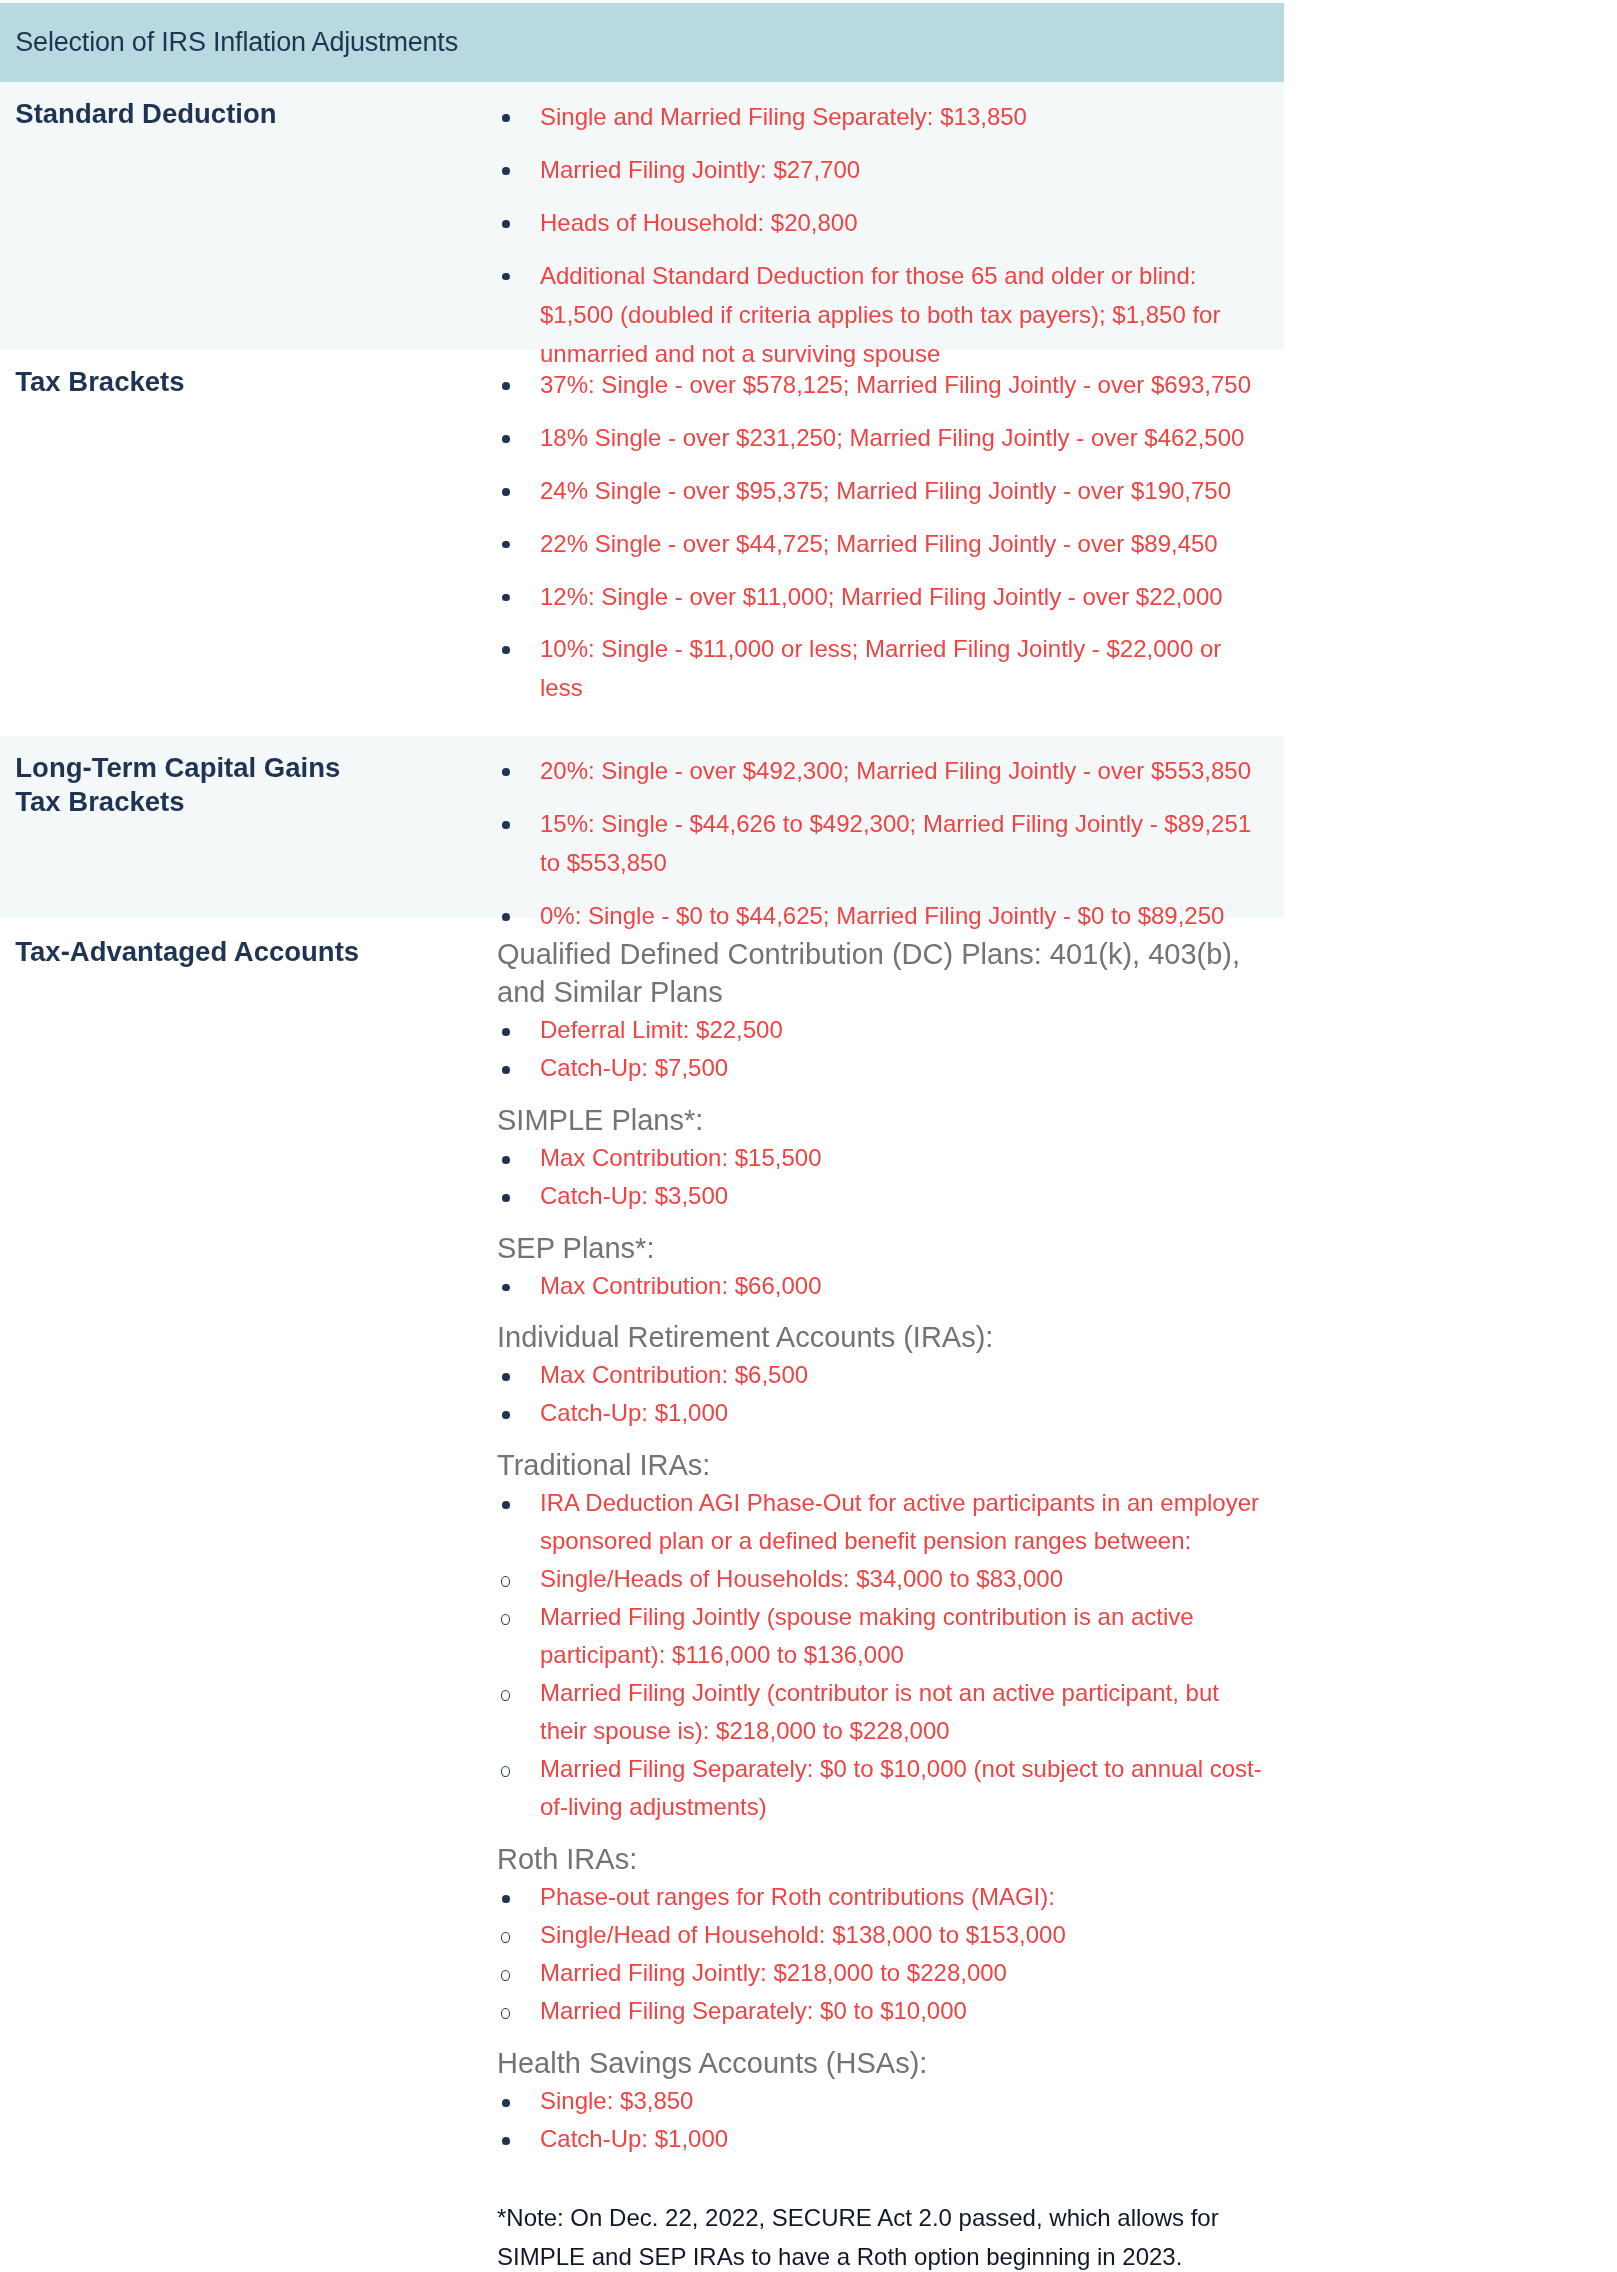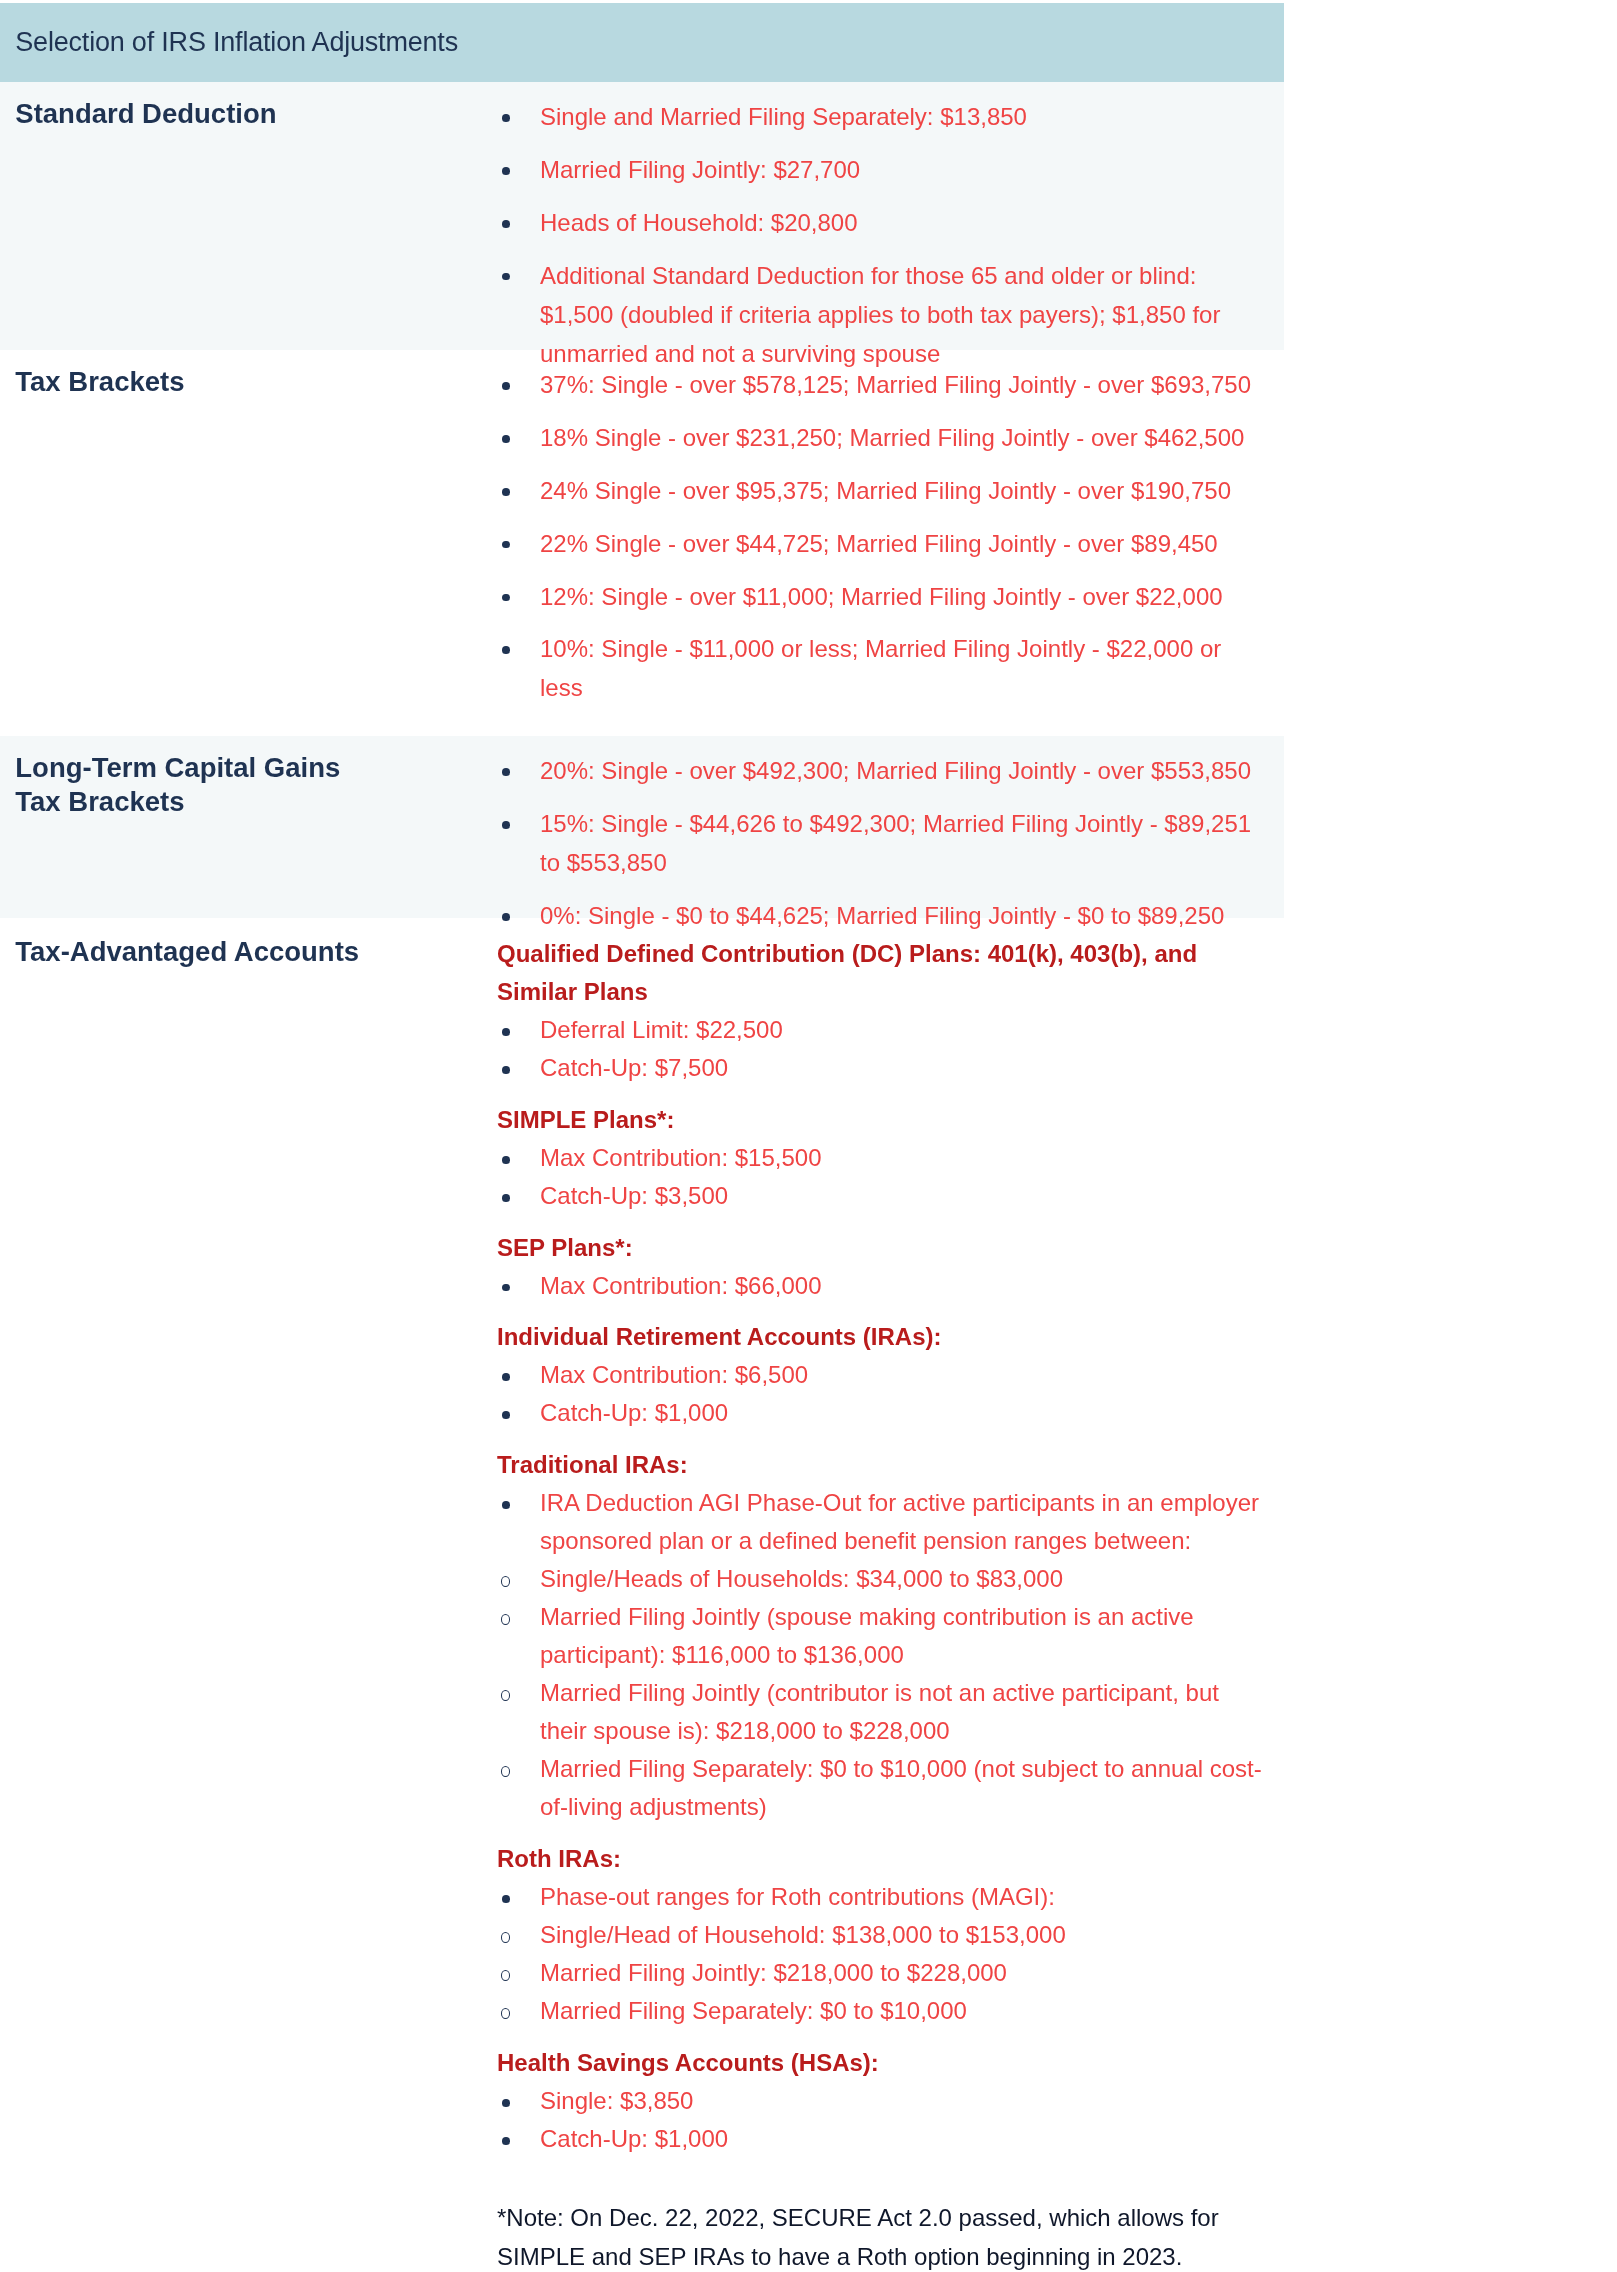--- a/index.html
+++ b/index.html
@@ -40,21 +40,21 @@
     
     ul.spaced li { margin-bottom: 13.8px; }
     ul.spaced li:last-child { margin-bottom: 0; }
 
     .row-std { height: 268px; padding-top: 15.3px; }
     .row-std .label-col { padding-top: 0; }
     .row-tax { height: 386px; padding-top: 15.3px; }
     .row-ltcg { height: 182px; padding-top: 15.3px; }
     .row-adv { padding-top: 17px; }
 
-    .subhead { font-size: 24px; font-weight: bold; line-height: 38px; color: #b91c1c; }
+    .subhead { font-size: 29px; font-weight: normal; line-height: 38px; color: #737373; }
     .group { margin-bottom: 13.8px; }
     .group ul.list li { line-height: 38px; }
     .note { font-size: 24px; line-height: 39px; margin-top: 40px; color: #0f172a; max-width: 1071px; }
   </style>
 </head>
 <body>
 
 <div class="page">
 
   <div class="header">

